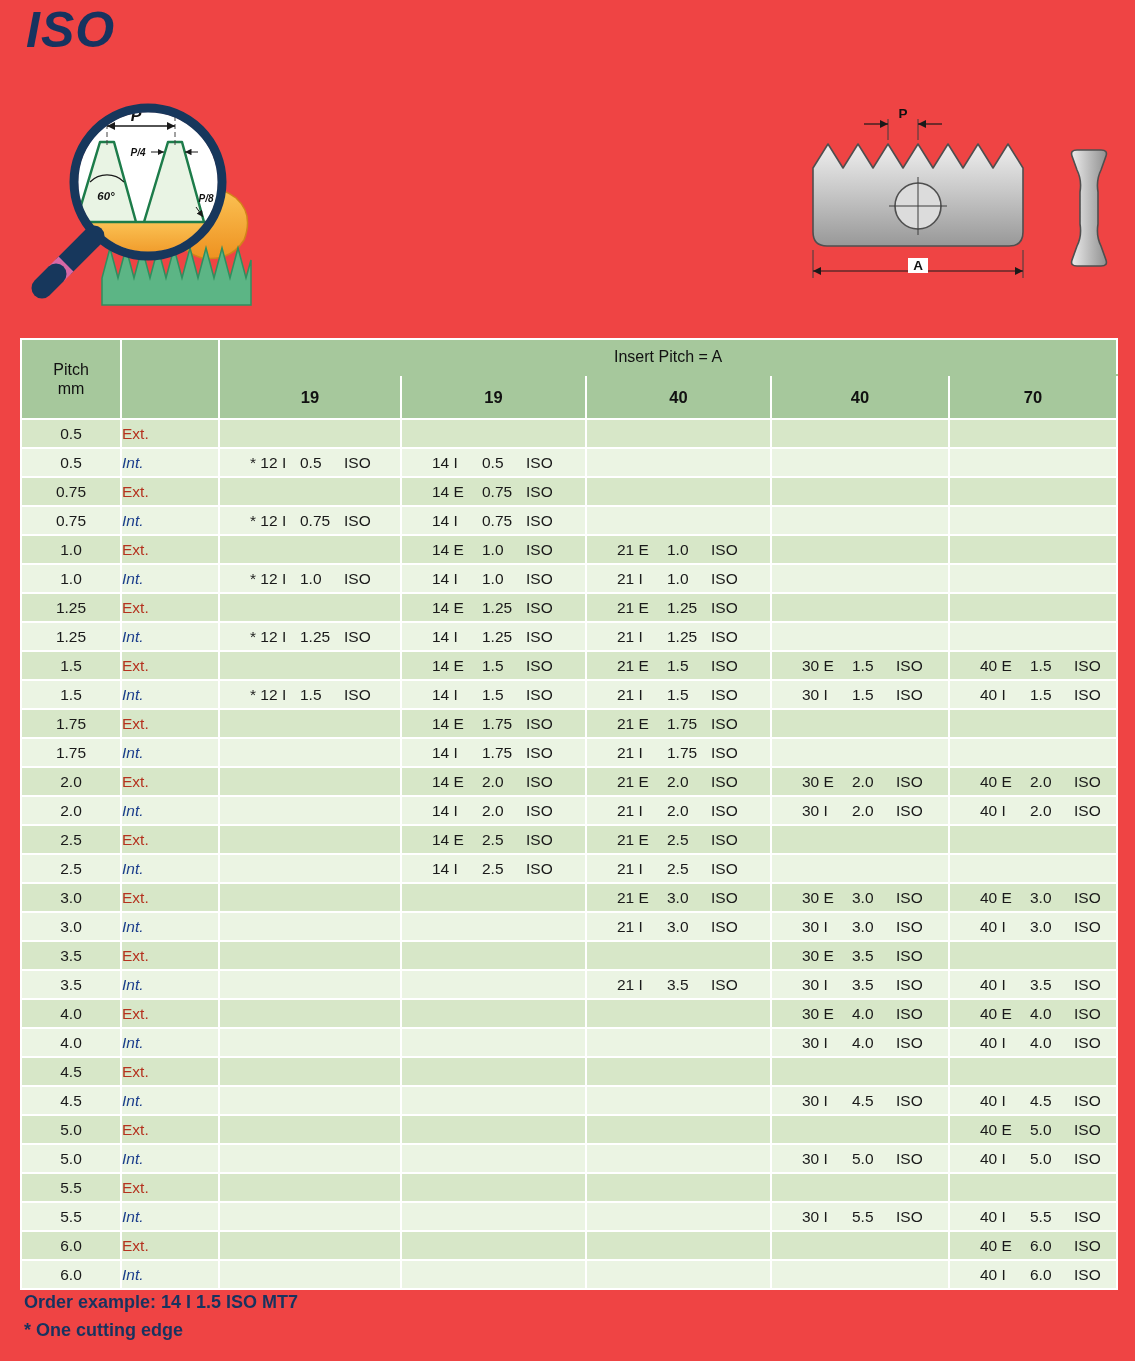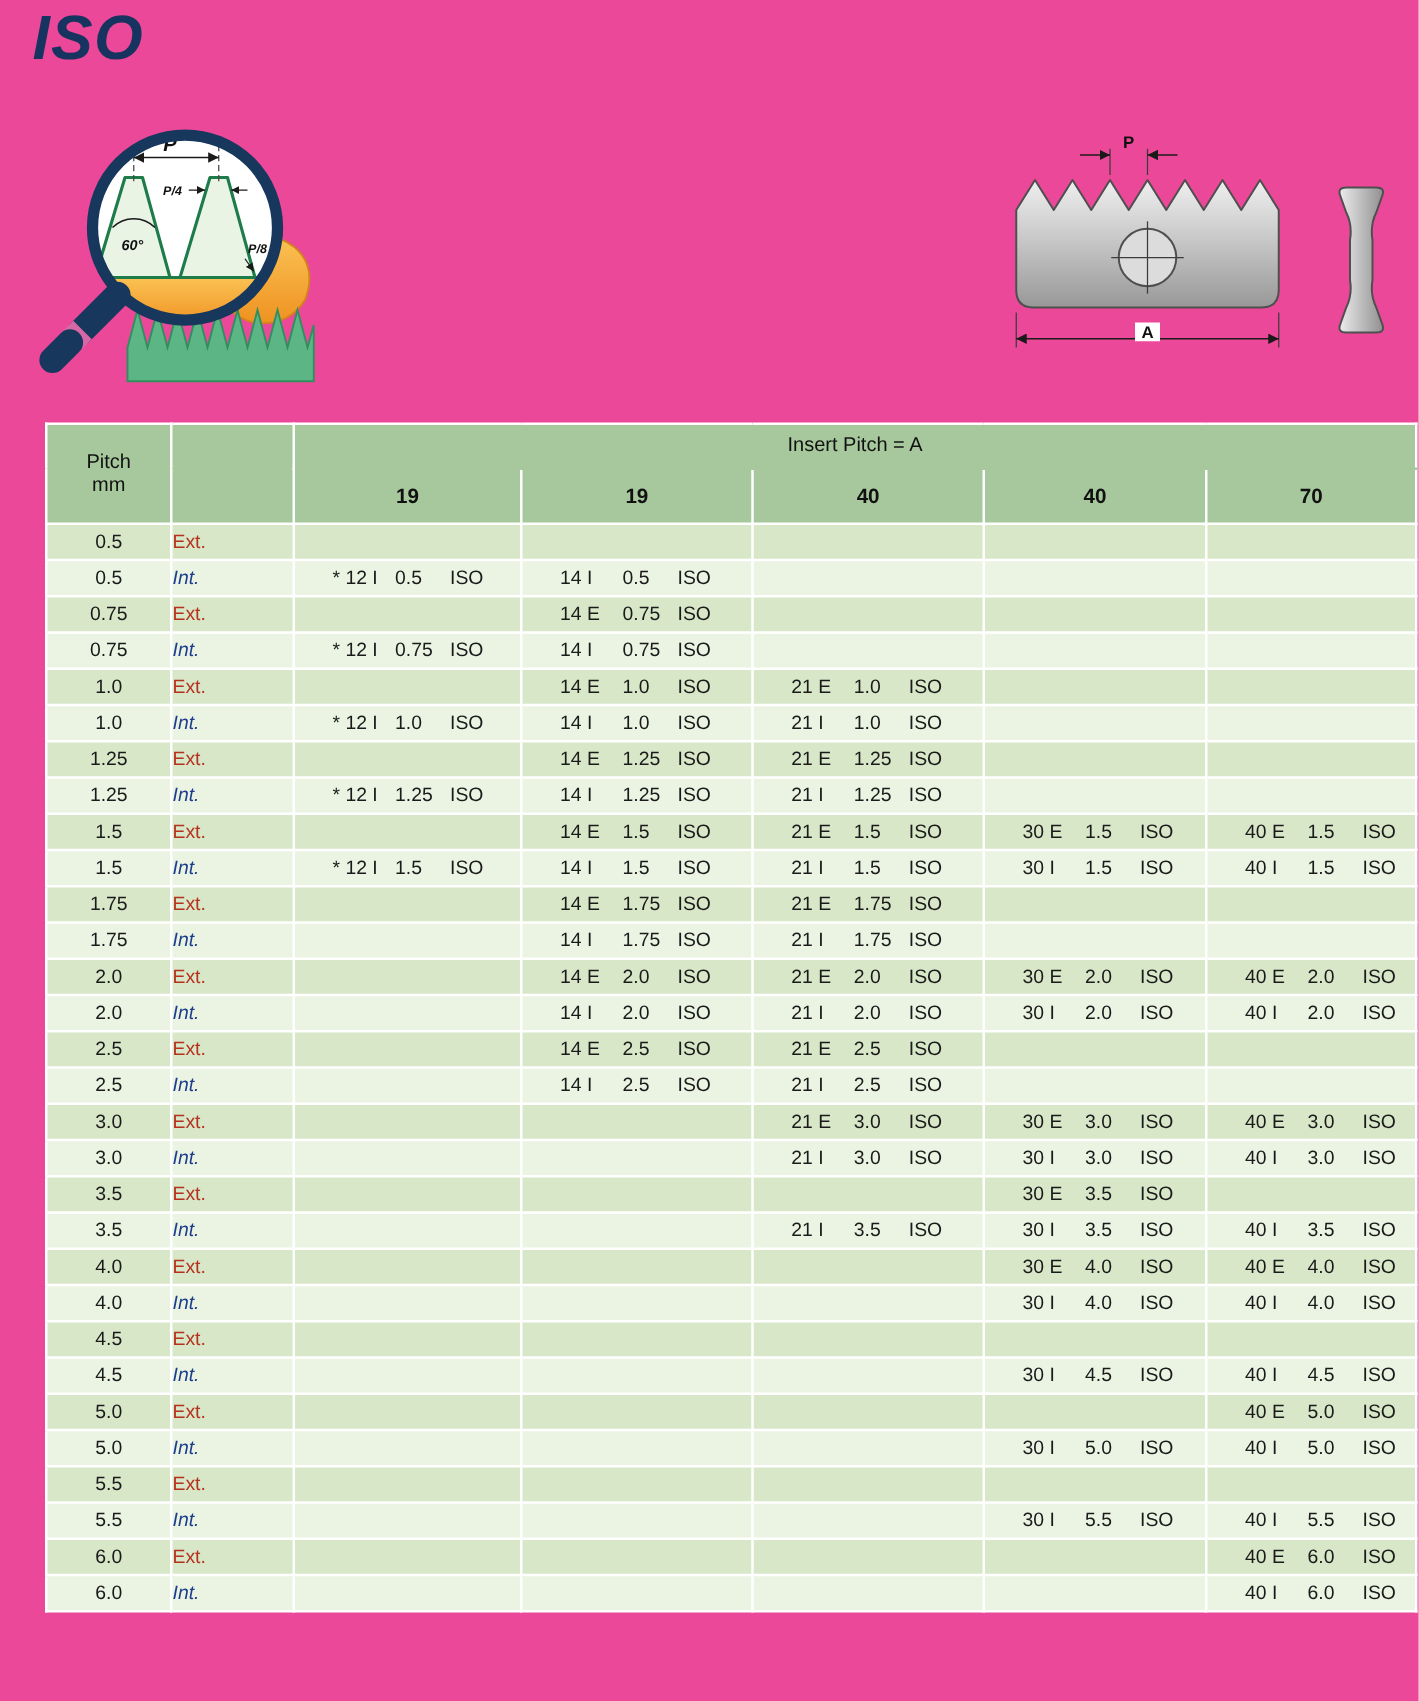--- a/index.html
+++ b/index.html
@@ -1,22 +1,22 @@
 <!DOCTYPE html>
 <html style="--heading_navy: #17335f; --header_green: #a6c89c; --row_ext_green: #d7e7c8; --row_int_green: #ebf4e3; --ext_red: #b5321f; --int_blue: #1c3e8c; --grid_white: #ffffff;"><head>
 <meta charset="utf-8">
 <style>
   html,body{margin:0;padding:0;background:#ffffff;}
-  .page{position:relative;width:1135px;height:1361px;background:#ec4899;font-family:"Liberation Sans",sans-serif;color:#1a1a1a;overflow:hidden;}
+  .page{position:relative;width:1135px;height:1361px;background:#ef4444;font-family:"Liberation Sans",sans-serif;color:#1a1a1a;overflow:hidden;}
   .title{position:absolute;left:26px;top:2px;margin:0;font-size:50px;line-height:1.15;font-weight:bold;font-style:italic;letter-spacing:1px;color:var(--heading_navy,#17335f);}
   .fig-left{position:absolute;left:10px;top:90px;}
   .fig-right{position:absolute;left:798px;top:106px;}
   svg text{font-family:"Liberation Sans",sans-serif;}
 
-  .grid{position:absolute;left:36px;top:338px;width:1096px;border-collapse:collapse;table-layout:fixed;}
+  .grid{position:absolute;left:20px;top:338px;width:1096px;border-collapse:collapse;table-layout:fixed;}
   .grid th,.grid td{border:2px solid var(--grid_white,#fff);padding:0;}
   .grid thead th{background:var(--header_green,#a6c89c);font-weight:normal;font-size:16px;color:#111;}
   .grid .th-pitch{vertical-align:middle;line-height:1.2;}
   .grid .th-span{height:34px;border-bottom-color:var(--header_green,#a6c89c);text-align:center;}
   .grid .th-size{height:42px;border-top-color:var(--header_green,#a6c89c);font-weight:bold;font-size:16.5px;text-align:center;}
   .grid tbody td{height:27px;font-size:15.5px;vertical-align:middle;}
   .row-ext td{background:var(--row_ext_green,#d7e7c8);}
   .row-int td{background:var(--row_int_green,#ebf4e3);}
   td.pitch{text-align:center;}
   td.type{}
@@ -409,14 +409,18 @@
           <td class="type">Int.</td>
           <td class="code"></td>
           <td class="code"></td>
           <td class="code"></td>
           <td class="code"></td>
           <td class="code"><span class="c-head">40 I</span><span class="c-val">6.0</span><span class="c-iso">ISO</span></td>
         </tr>
       </tbody>
   </table>
 
+  <div class="footer">
+    <p class="line">Order example: 14 I 1.5 ISO MT7</p>
+    <p class="line">* One cutting edge</p>
+  </div>
 
 </div>
 
 </body></html>

